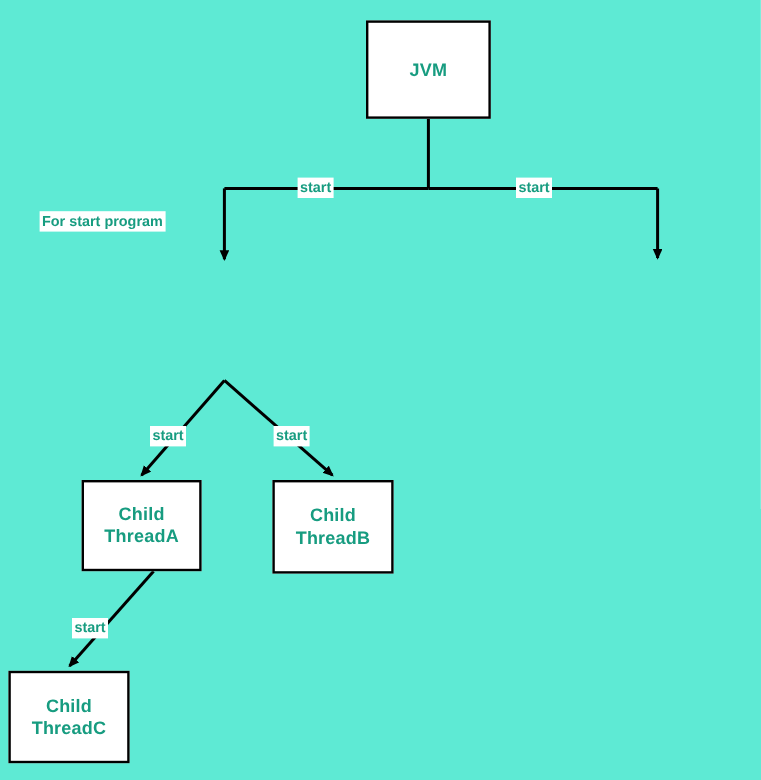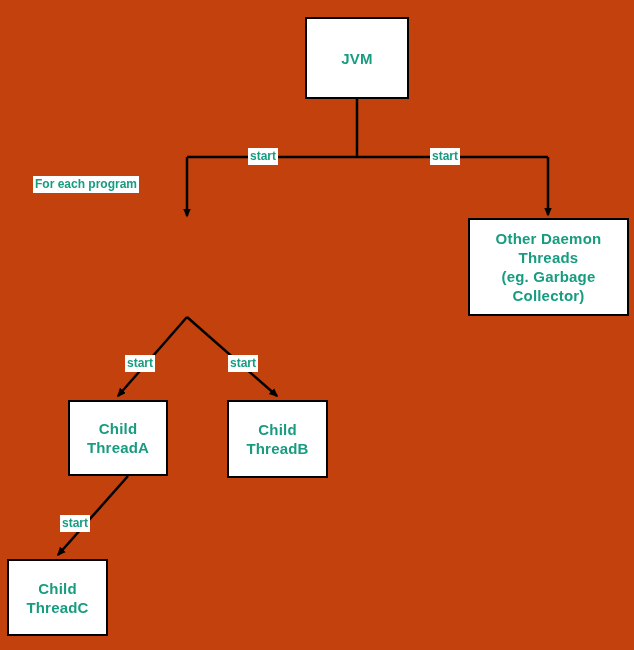--- a/index.html
+++ b/index.html
@@ -11,21 +11,21 @@
   body {
     width: 634px;
     height: 650px;
     font-family: "Liberation Sans", sans-serif;
     overflow: hidden;
   }
   #diagram-root {
     position: relative;
     width: 634px;
     height: 650px;
-    background: #c2410c;
+    background: #5eead4;
     text-decoration: underline;
   }
   svg.layer {
     position: absolute;
     left: 0;
     top: 0;
     width: 634px;
     height: 650px;
   }
   .node-box {
@@ -84,47 +84,41 @@
     <line x1="187" y1="317" x2="277" y2="396" stroke="#000000" stroke-width="2.5" marker-end="url(#arrow)"></line>
 
     <line x1="128" y1="476" x2="58" y2="555" stroke="#000000" stroke-width="2.5" marker-end="url(#arrow)"></line>
   </svg>
 
   <div class="node-box" style="left:305px; top:17px; width:104px; height:82px;">
     <span class="node-label">JVM</span>
   </div>
 
 
-  <div class="node-box" style="left:468px; top:218px; width:161px; height:98px;">
-    <span class="node-label">Other Daemon
-Threads
-(eg. Garbage
-Collector)</span>
-  </div>
 
   <div class="node-box" style="left:68px; top:400px; width:100px; height:76px;">
     <span class="node-label">Child
 ThreadA</span>
   </div>
 
   <div class="node-box" style="left:227px; top:400px; width:101px; height:78px;">
     <span class="node-label">Child
 ThreadB</span>
   </div>
 
   <div class="node-box" style="left:7px; top:559px; width:101px; height:77px;">
     <span class="node-label">Child
 ThreadC</span>
   </div>
 
   <span class="edge-label" style="left:248px; top:148px;">start</span>
 
   <span class="edge-label" style="left:430px; top:148px;">start</span>
 
-  <span class="edge-label" style="left:33px; top:176px;">For each program</span>
+  <span class="edge-label" style="left:33px; top:176px;">For start program</span>
 
   <span class="edge-label" style="left:125px; top:355px;">start</span>
 
   <span class="edge-label" style="left:228px; top:355px;">start</span>
 
   <span class="edge-label" style="left:60px; top:515px;">start</span>
 
 </div>
 
 </body></html>

